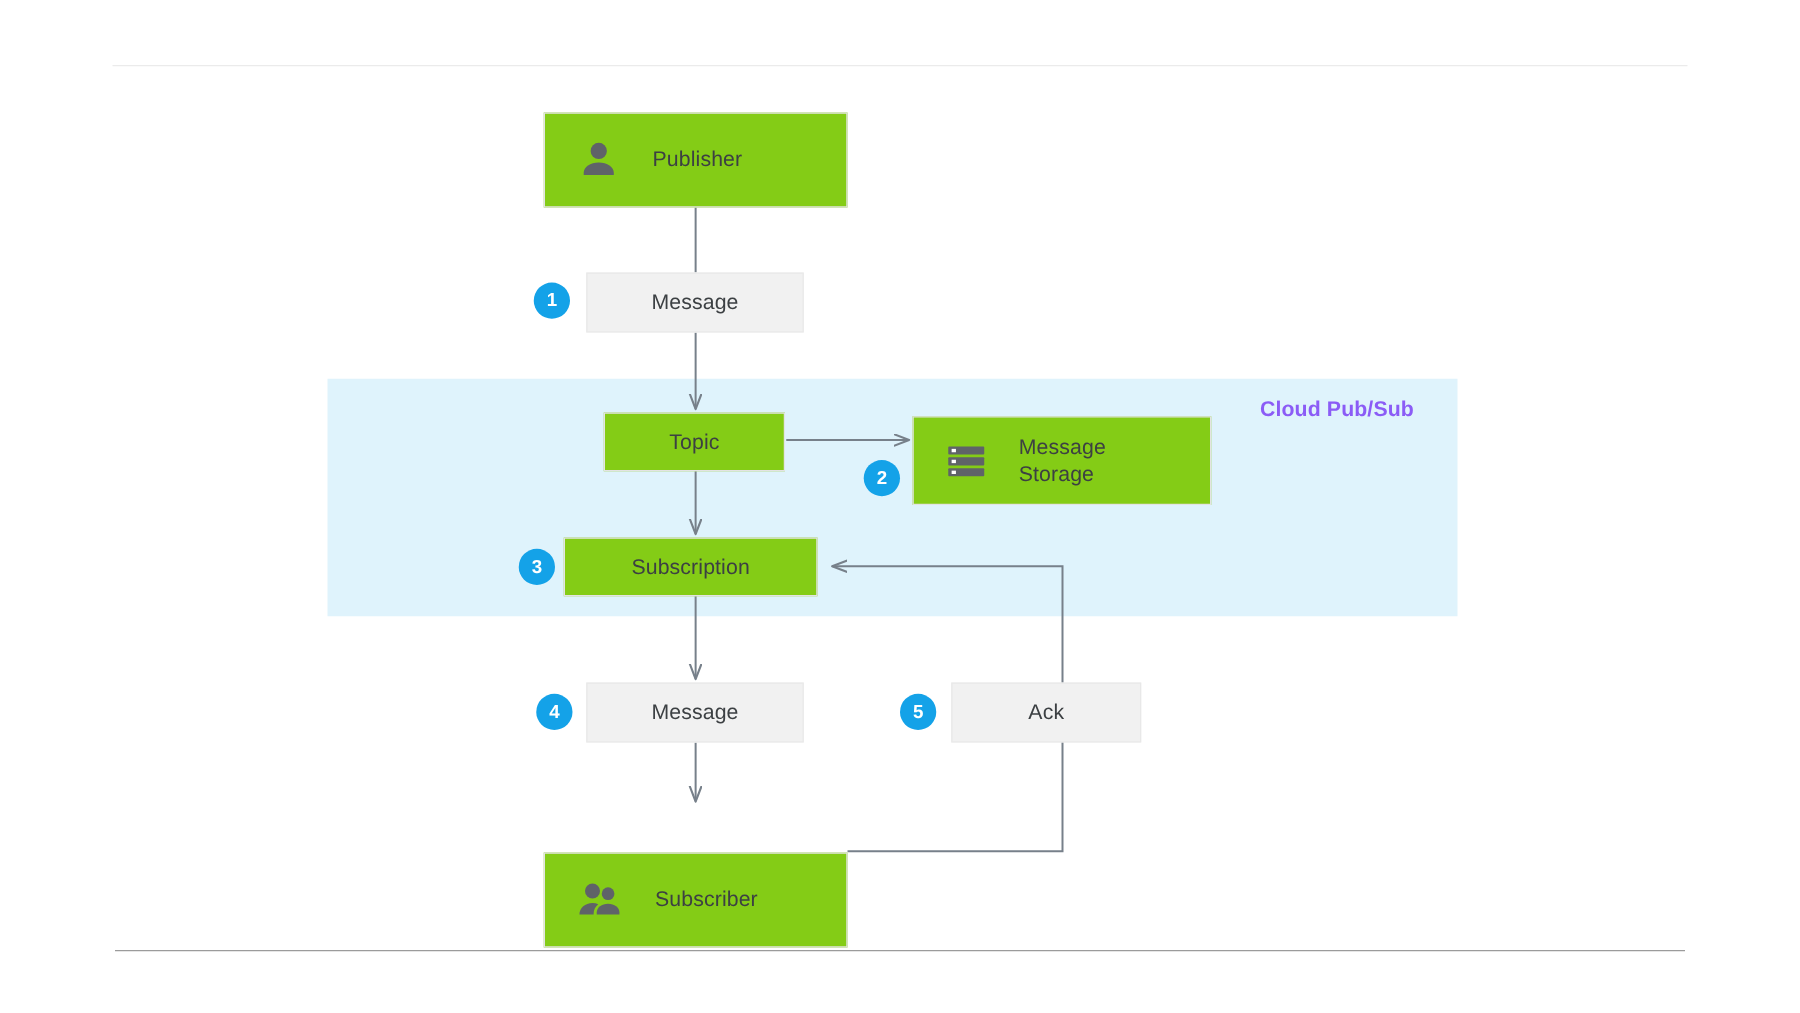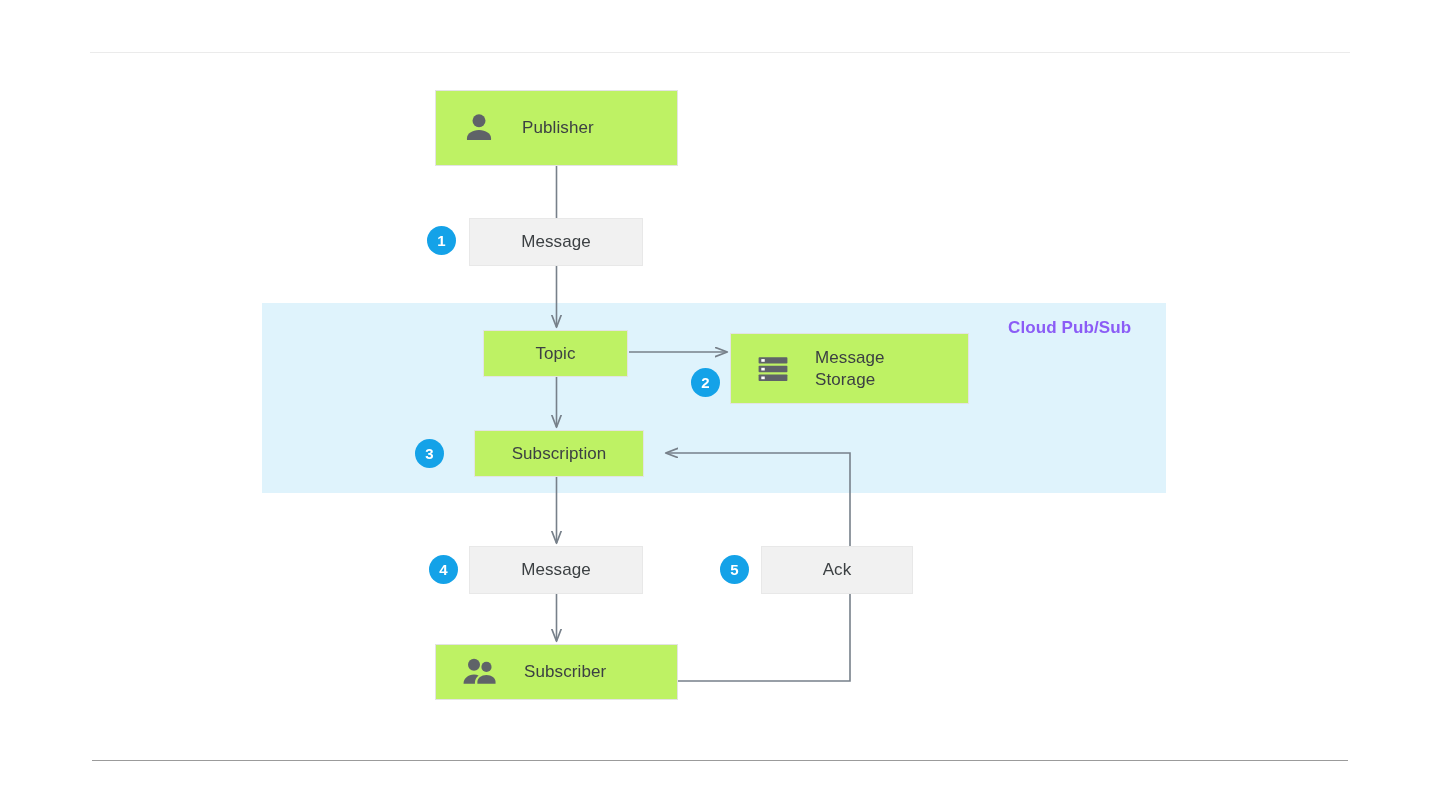--- a/index.html
+++ b/index.html
@@ -75,45 +75,45 @@
     position: absolute;
     box-sizing: border-box;
     display: flex;
     align-items: center;
     justify-content: center;
     font-size: 17px;
     color: #3c4043;
     letter-spacing: 0.1px;
   }
   .node.white {
-    background: #bef264;
+    background: #84cc16;
     border: 1px solid #e3e3e3;
   }
   .node.grey {
     background: #f1f1f1;
     border: 1px solid #e8e8e8;
   }
   .node .label { white-space: pre-line; line-height: 1.25; text-align: left; }
 
   
   .node.with-icon {
     justify-content: flex-start;
     padding-left: 24px;
     gap: 24px;
   }
 
   
   #node-publisher      { left: 435px; top: 90px;  width: 243px; height: 76px; }
   #node-message-top    { left: 469px; top: 218px; width: 174px; height: 48px; }
   #node-topic          { left: 483px; top: 330px; width: 145px; height: 47px; }
   #node-storage        { left: 730px; top: 333px; width: 239px; height: 71px; }
-  #node-subscription   { left: 474px; top: 430px; width: 170px; height: 47px; }
+  #node-subscription   { left: 451px; top: 430px; width: 203px; height: 47px; }
   #node-message-bottom { left: 469px; top: 546px; width: 174px; height: 48px; }
   #node-ack            { left: 761px; top: 546px; width: 152px; height: 48px; }
-  #node-subscriber     { left: 435px; top: 644px; width: 243px; height: 56px; }
+  #node-subscriber     { left: 435px; top: 682px; width: 243px; height: 76px; }
 
   
   .icon { display: block; flex: 0 0 auto; }
 
   
   .step-badge {
     position: absolute;
     width: 29px;
     height: 29px;
     border-radius: 50%;

